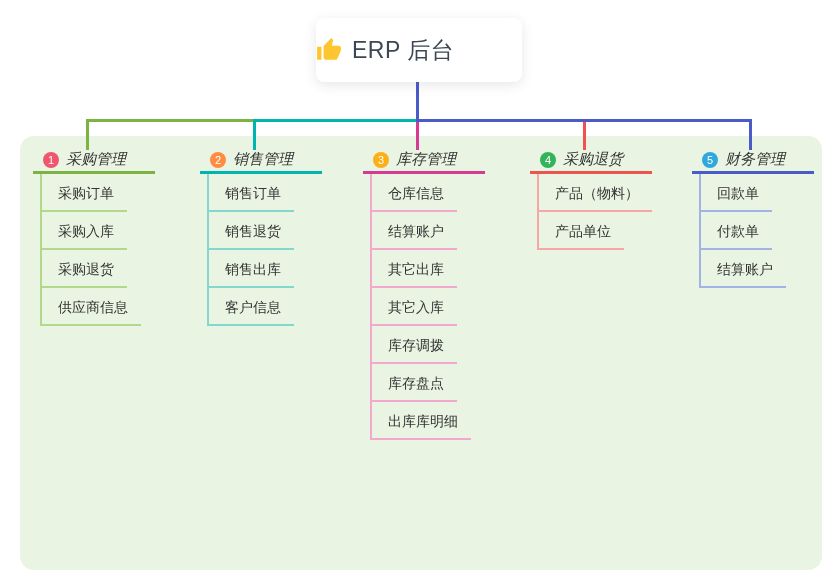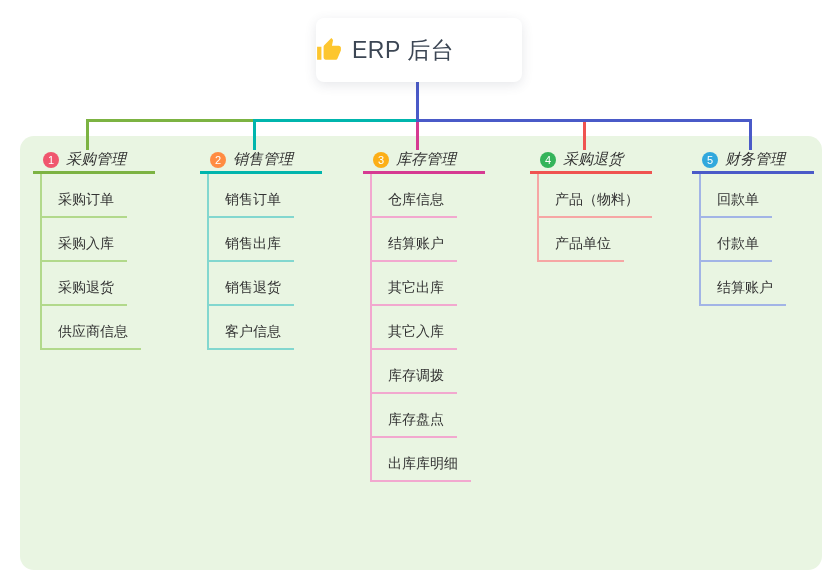--- a/index.html
+++ b/index.html
@@ -39,21 +39,21 @@
   .badge{
     width:16px;height:16px;border-radius:50%;background:var(--badge);
     color:#fff;font-size:11px;line-height:16px;text-align:center;
     flex:0 0 auto;
   }
   .branch-title{font-size:15px;color:#333;font-weight:500;white-space:nowrap;font-style:italic;}
   .children{
     margin-left:7px;border-left:2px solid var(--light);
     width:max-content;
   }
-  .child-row{height:44px;display:flex;align-items:flex-end;}
+  .child-row{height:38px;display:flex;align-items:flex-end;}
   .child-label{
     display:inline-block;white-space:nowrap;
     font-size:14px;color:#333;
     padding:0 13px 7px 16px;
     border-bottom:2px solid var(--light);
   }
   
   .b0{left:33px;} .b1{left:200px;} .b2{left:363px;} .b3{left:530px;} .b4{left:692px;}
 </style>
 </head>
@@ -104,24 +104,24 @@
   <div class="branch b1" style="--accent: #00b5ad; --light: #82d7cf; --badge: #ff8c42;">
     <div class="branch-header">
       <span class="badge">2</span>
       <span class="branch-title">销售管理</span>
     </div>
     <div class="children">
       <div class="child-row">
           <span class="child-label">销售订单</span>
         </div>
       <div class="child-row">
-          <span class="child-label">销售出库</span>
+          <span class="child-label">销售退货</span>
         </div>
       <div class="child-row">
-          <span class="child-label">销售退货</span>
+          <span class="child-label">销售出库</span>
         </div>
       <div class="child-row">
           <span class="child-label">客户信息</span>
         </div>
     </div>
   </div>
 
   <div class="branch b2" style="--accent: #d63a92; --light: #f2a8cf; --badge: #fcaf17;">
     <div class="branch-header">
       <span class="badge">3</span>

